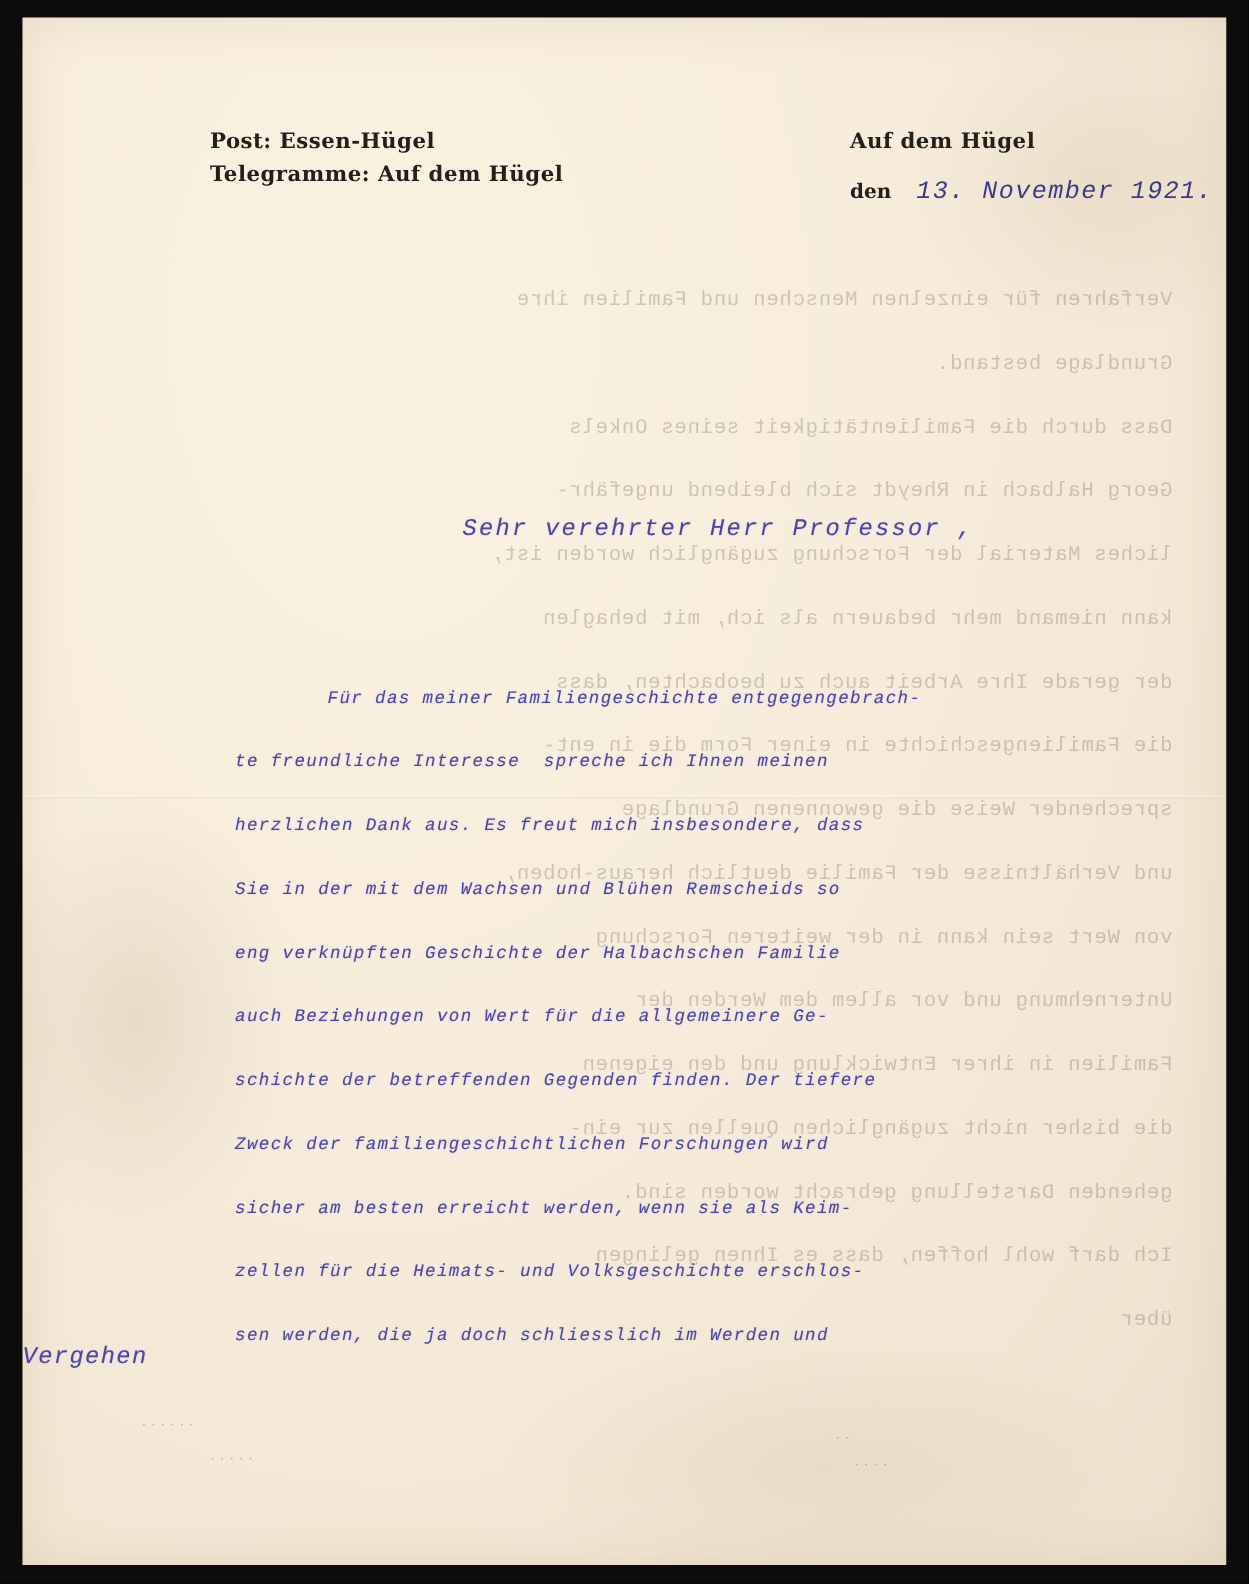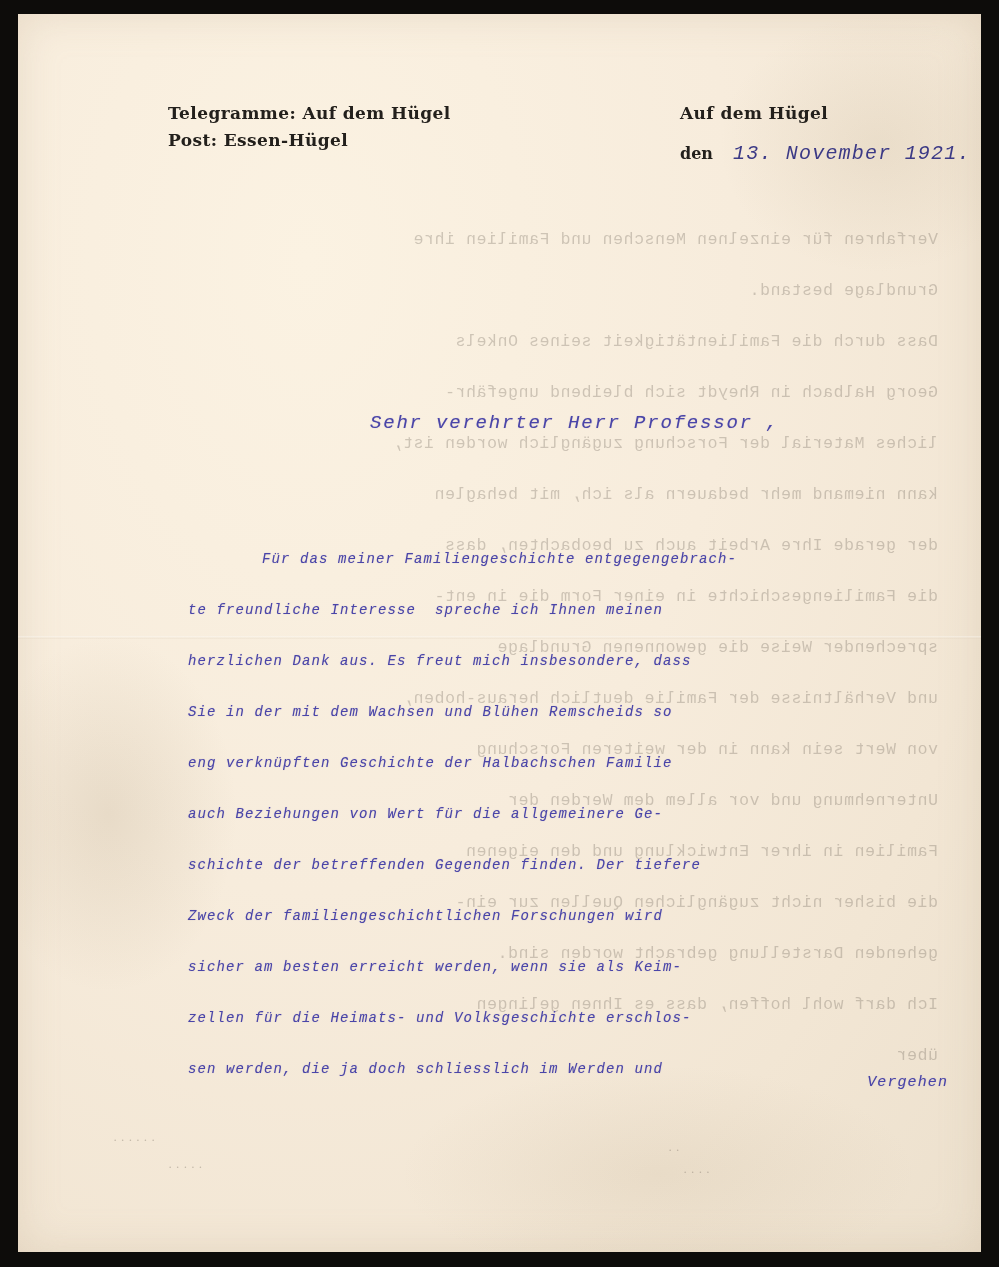--- a/index.html
+++ b/index.html
@@ -134,22 +134,21 @@
     line-height: 51px;
     white-space: pre-wrap;
   }
   #body .ln { display: block; }
   #body .ln.first { padding-left: 74px; }
   #closing-word {
     position: absolute;
     left: 0;
     top: 1060px;
     width: 930px;
-    text-align: right;
-    font-size: 15px;
+    font-size: 19px;
   }
 
   
   .pencil {
     position: absolute;
     font-family: "Liberation Serif", serif;
     color: #8b8174;
     opacity: 0.45;
     font-size: 13px;
     filter: blur(0.5px);
@@ -178,22 +177,22 @@
 und Verhältnisse der Familie deutlich heraus-hoben,
 von Wert sein kann in der weiteren Forschung
 Unternehmung und vor allem dem Werden der
 Familien in ihrer Entwicklung und den eigenen
 die bisher nicht zugänglichen Quellen zur ein-
 gehenden Darstellung gebracht worden sind.
 Ich darf wohl hoffen, dass es Ihnen gelingen
 über</div>
 
     <div id="letterhead-left" class="fraktur">
+      <div>Post: Essen-Hügel</div>
       <div>Telegramme: Auf dem Hügel</div>
-      <div>Post: Essen-Hügel</div>
     </div>
 
     <div id="letterhead-right" class="fraktur">Auf dem Hügel</div>
 
     <div id="date-line">
       <span class="den">den</span><span class="datetext">13. November 1921.</span>
     </div>
 
     <div id="salutation" class="typed">Sehr verehrter Herr Professor ,</div>
 

